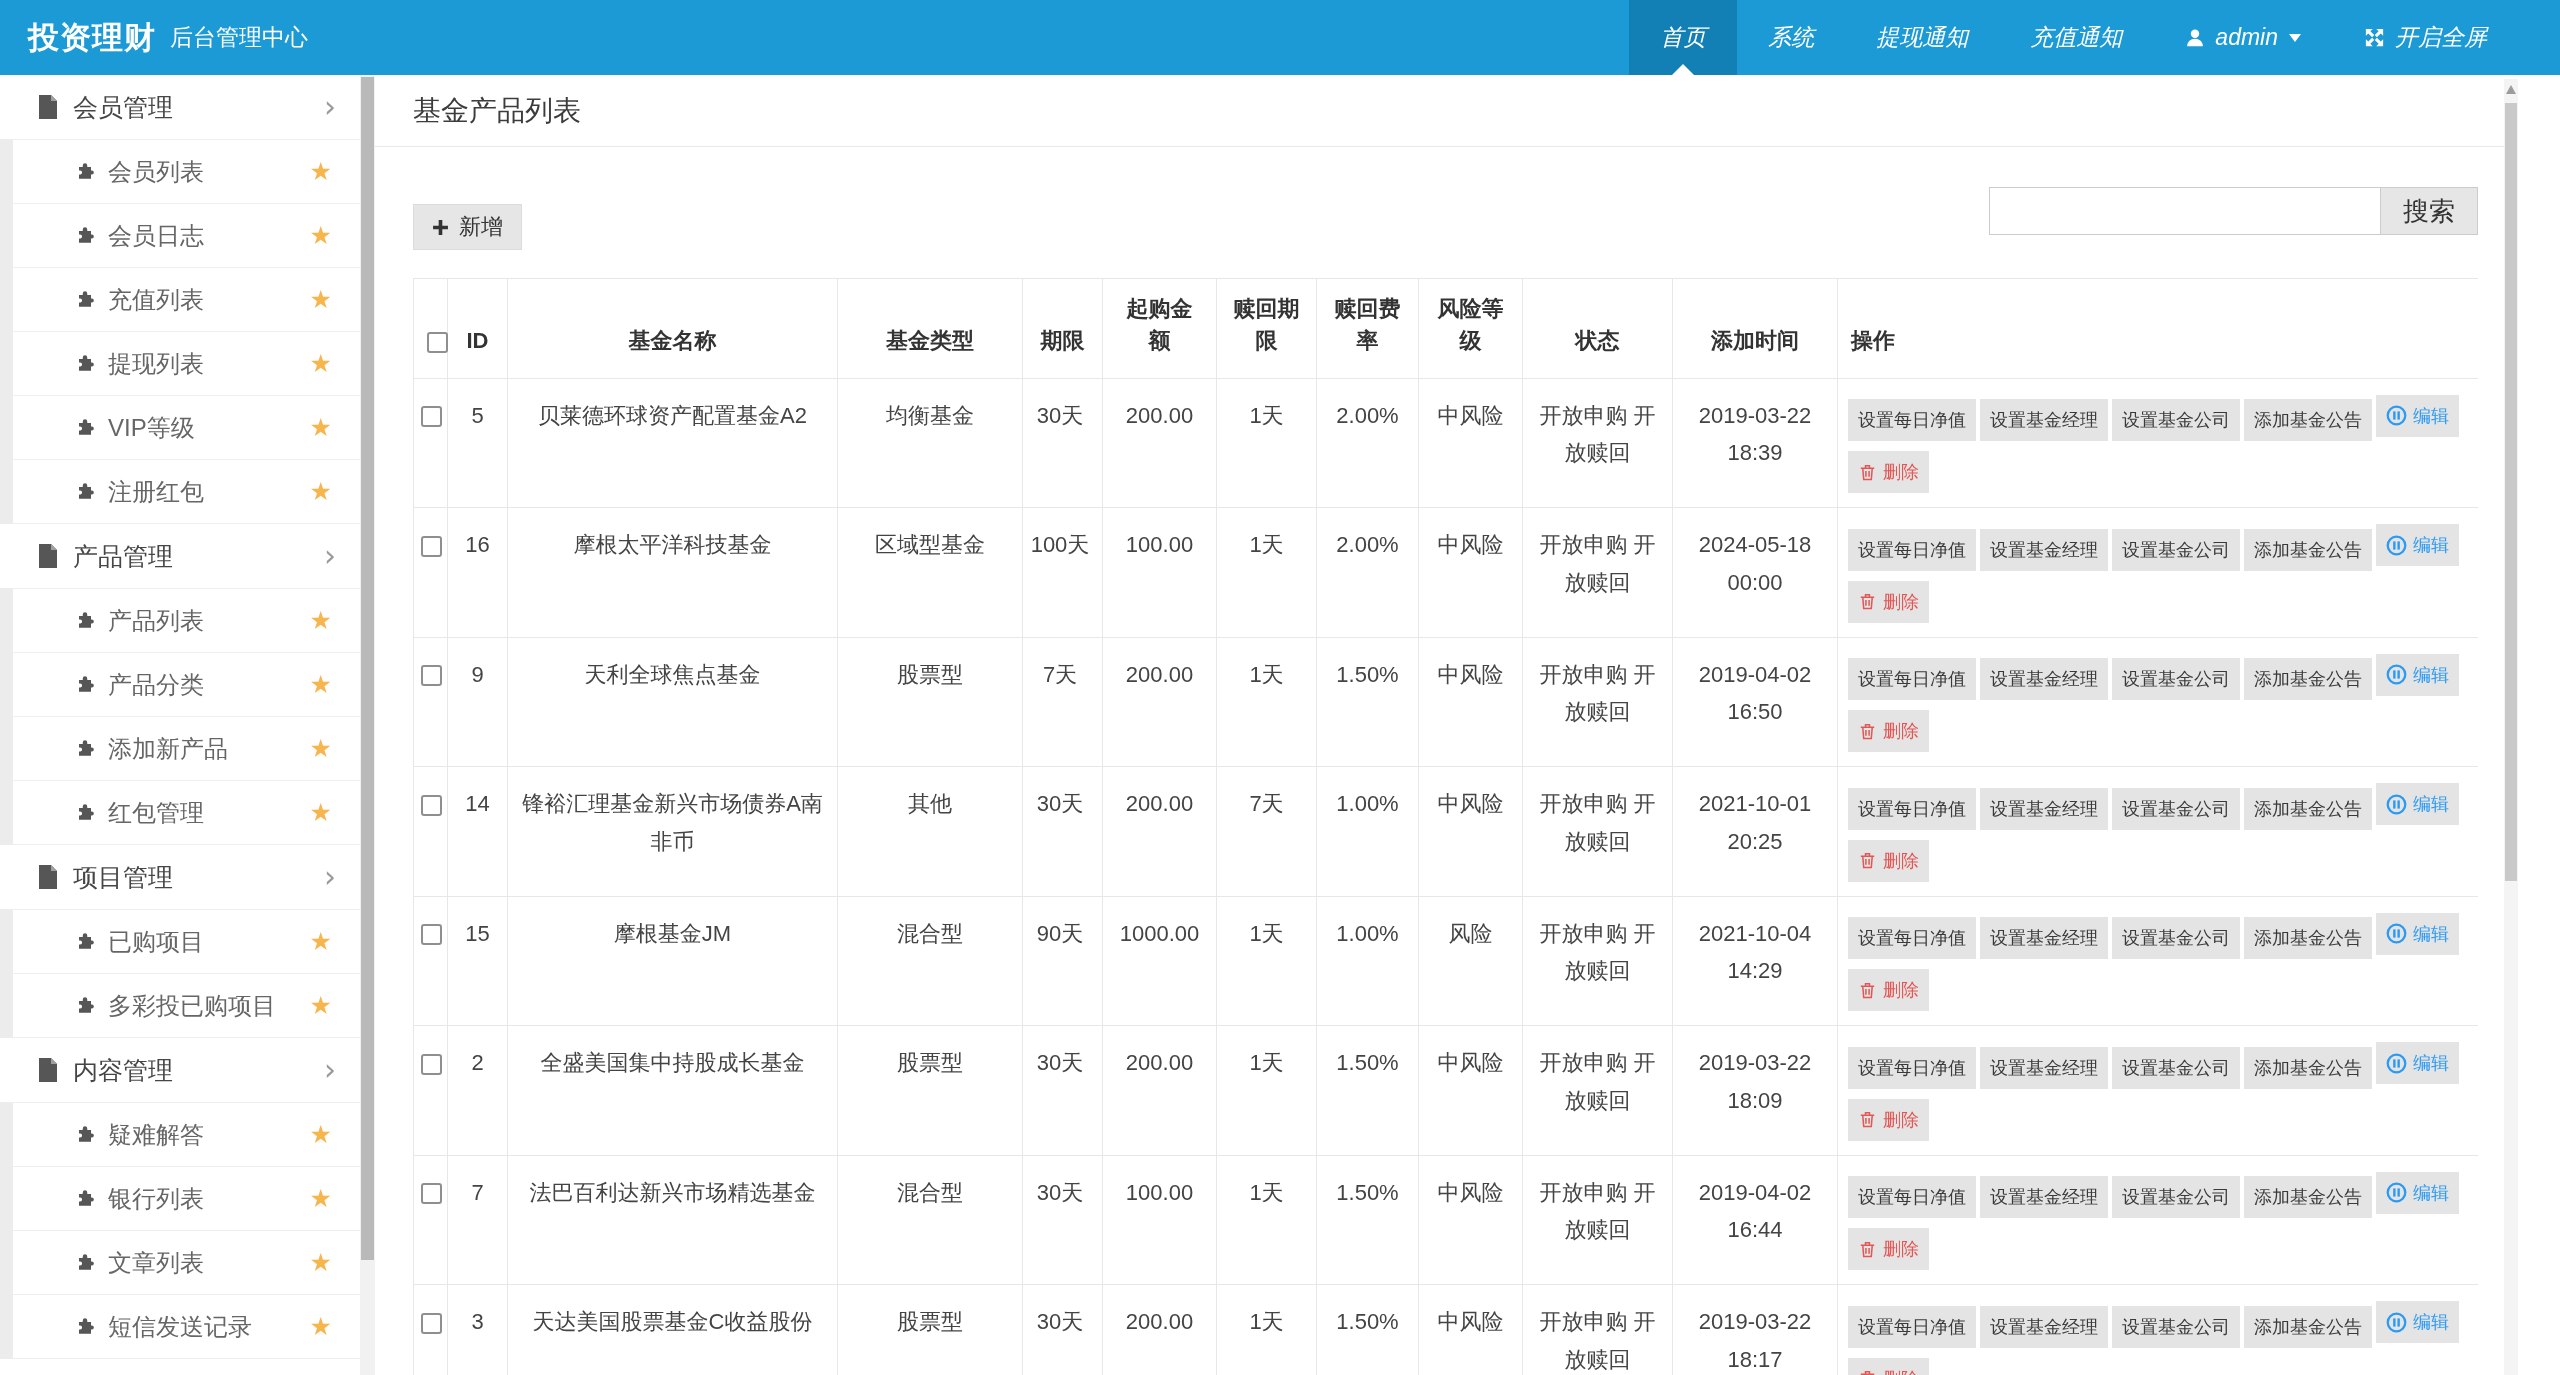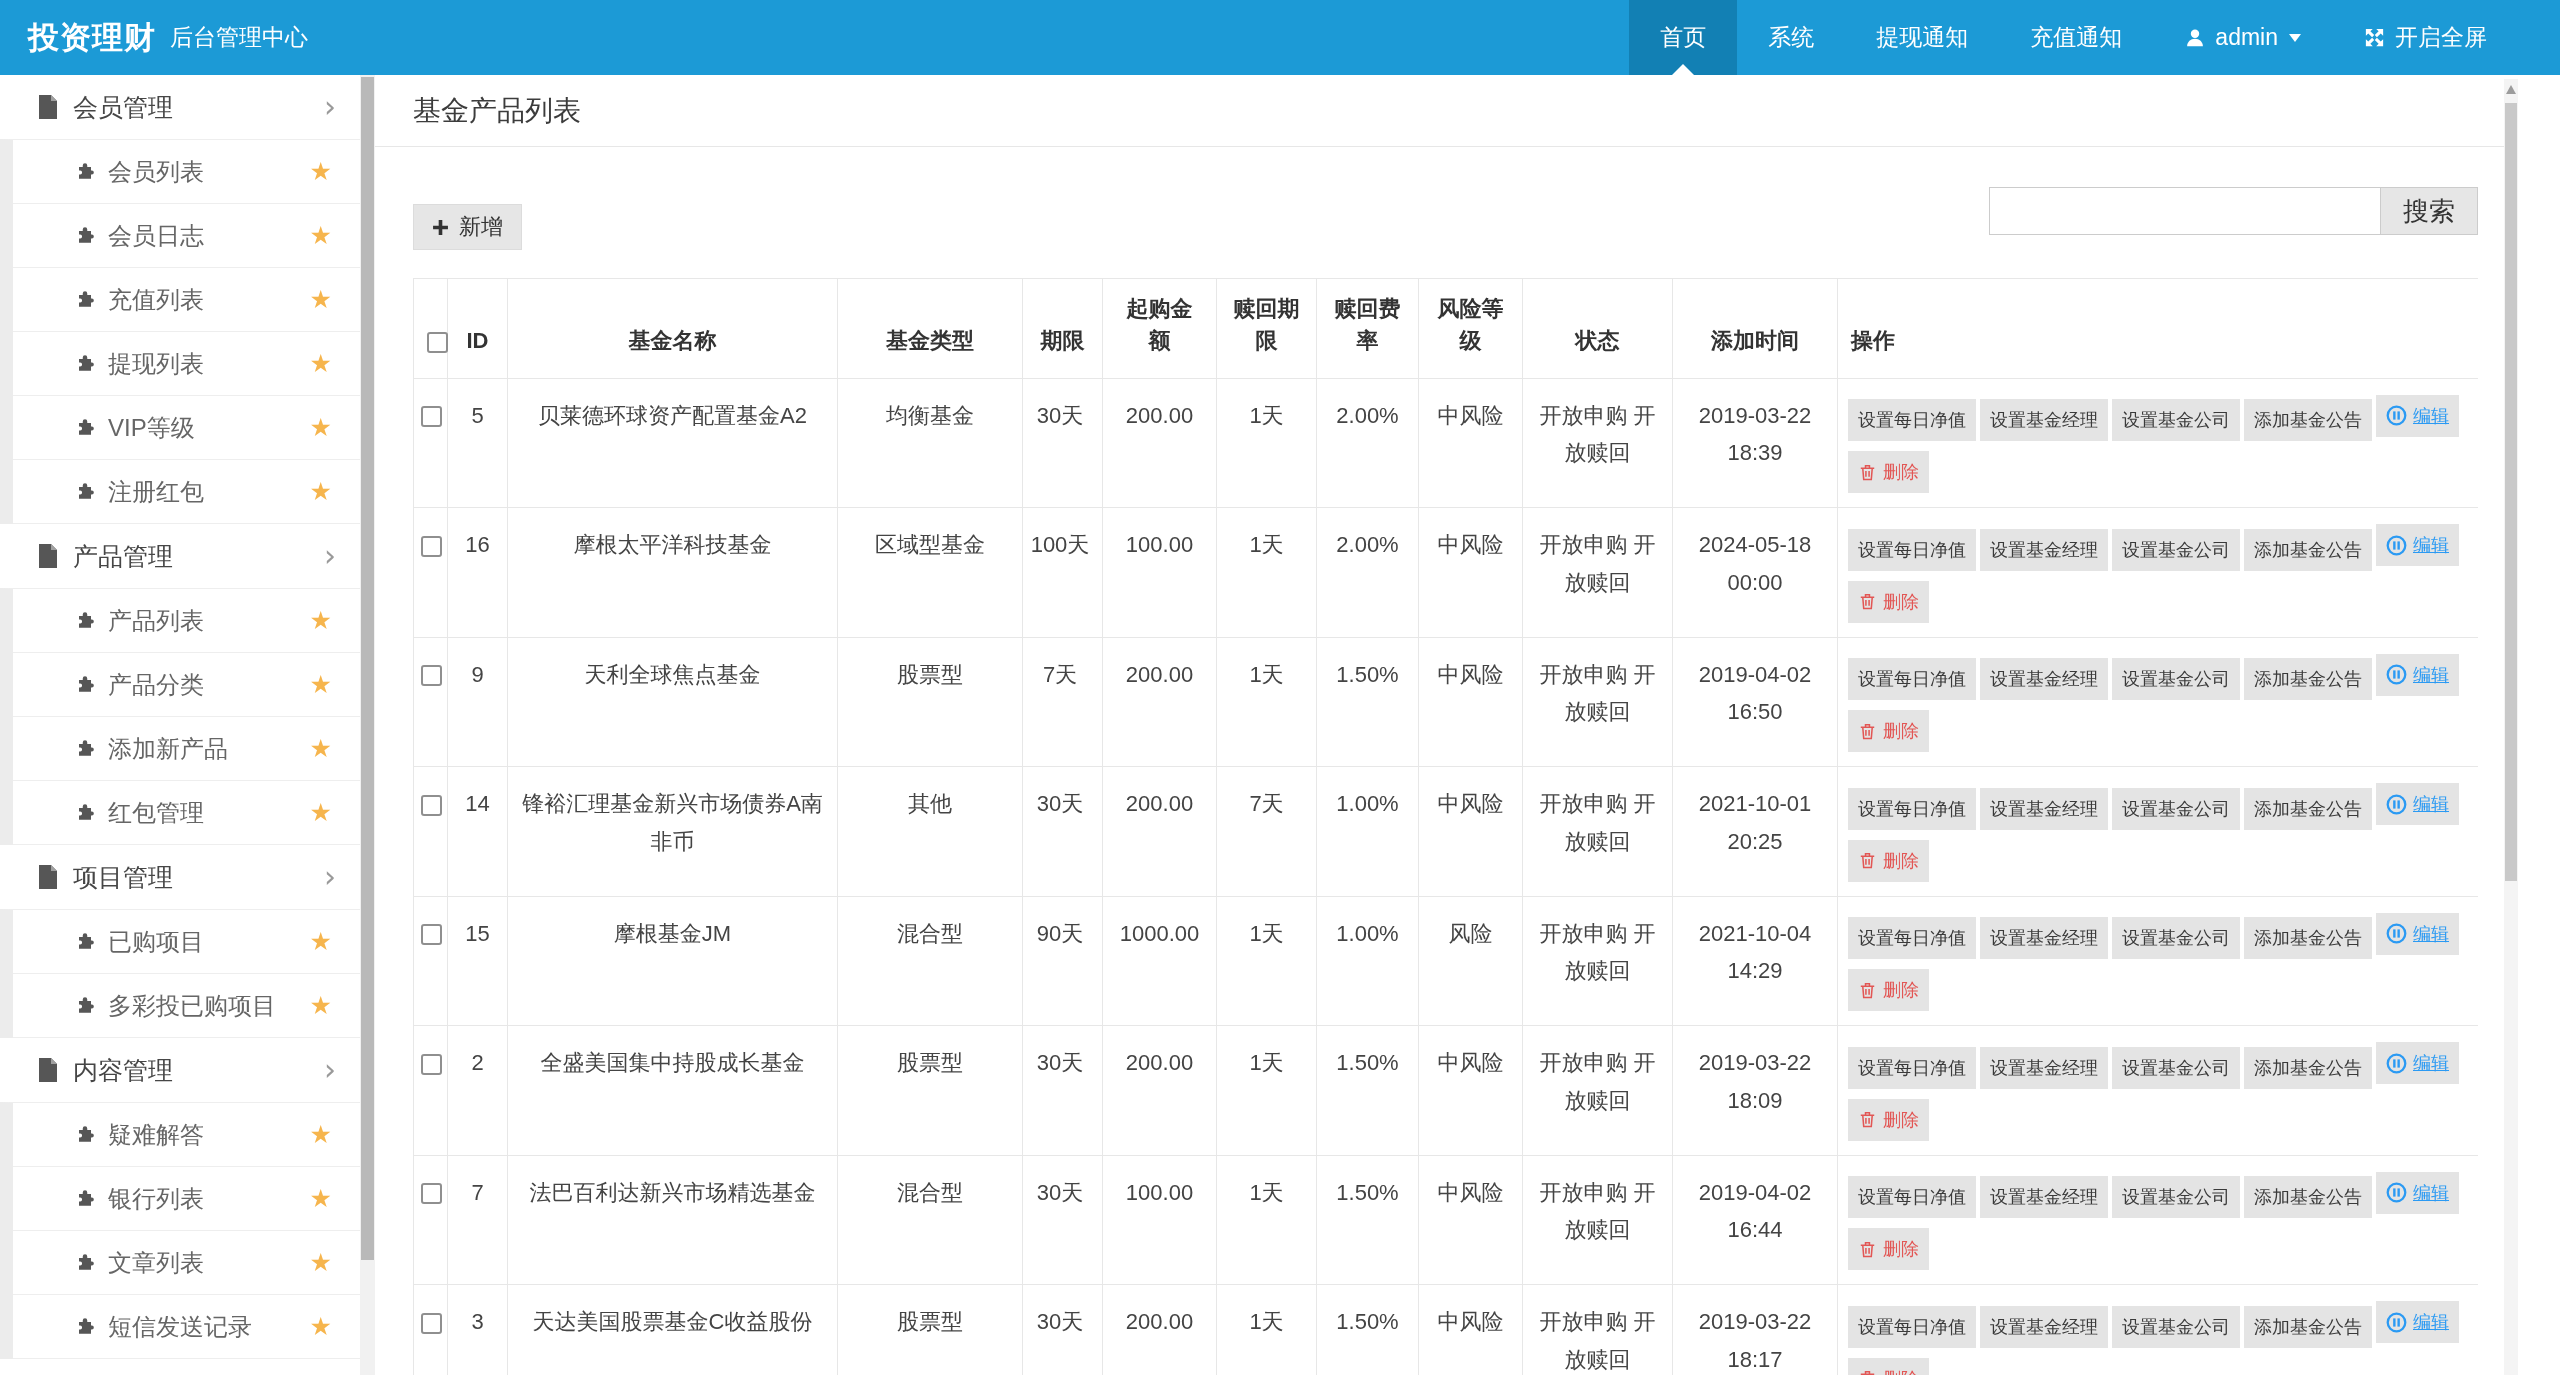--- a/index.html
+++ b/index.html
@@ -9,21 +9,21 @@
   *{box-sizing:border-box; margin:0; padding:0;}
   html,body{width:2560px; height:1375px; overflow:hidden; background:#fff;
     font-family:"Liberation Sans","DejaVu Sans",sans-serif; color:#333;}
 
   
   .navbar{position:absolute; top:0; left:0; width:2560px; height:75px;
     background:var(--navbar); display:flex; align-items:stretch; z-index:30;}
   .brand{display:flex; align-items:center; padding:0 28px; color:#fff;}
   .brand b{font-size:31px; font-weight:bold; letter-spacing:1px;}
   .brand span{font-size:23px; margin-left:14px; font-weight:normal;}
-  .nav-menu{margin-left:auto; display:flex; align-items:stretch; padding-right:42px;}
+  .nav-menu{margin-left:auto; display:flex; align-items:stretch; padding-right:42px;font-style:italic;}
   .nav-item{position:relative; display:flex; align-items:center; gap:9px;
     padding:0 31px; color:#fff; font-size:23px; cursor:pointer; white-space:nowrap;}
   .nav-item.active{background:var(--navbar-active);}
   .nav-item.active::after{content:""; position:absolute; bottom:0; left:50%;
     margin-left:-11px; border-left:11px solid transparent;
     border-right:11px solid transparent; border-bottom:11px solid #fff;}
   .caret{display:inline-block; border-top:8px solid #fff;
     border-left:6px solid transparent; border-right:6px solid transparent; margin-left:2px;}
 
   
@@ -64,21 +64,21 @@
   td{vertical-align:top; padding:18px 7px 10px; font-size:22px; color:#444; line-height:1.7;}
   tr.data-row{height:106px;}
   td:nth-child(5){padding-right:12px;}
   td.c-actions{text-align:left; padding:16px 4px 4px 10px; line-height:1;}
   td:last-child, th:last-child{border-right:none;}
   .cb{display:inline-block; width:21px; height:21px; border:2px solid #8f8f8f;
     border-radius:3px; background:#fff; vertical-align:middle; cursor:pointer;}
   .op-btn{display:inline-flex; align-items:center; gap:6px; background:#e4e4e4;
     padding:16px 10px; height:42px; margin:0 4px 10px 0; font-size:18px; color:#3a3a3a;
     cursor:pointer; white-space:nowrap;}
-  .op-btn.edit{color:var(--edit);text-decoration:underline;}
+  .op-btn.edit{color:var(--edit);}
   .op-btn.delete{color:var(--delete);}
 
   .content-scroll{position:absolute; top:79px; left:2504px; width:14px; height:1296px; background:#f4f4f4;}
   .content-scroll .up-arrow{position:absolute; top:6px; left:2px; width:0; height:0;
     border-left:5px solid transparent; border-right:5px solid transparent;
     border-bottom:9px solid #9c9c9c;}
   .content-scroll .thumb{position:absolute; top:24px; left:1px; width:12px; height:60%; background:#c9c9c9;}
 
   .icon{display:inline-flex; align-items:center;}
 </style>

